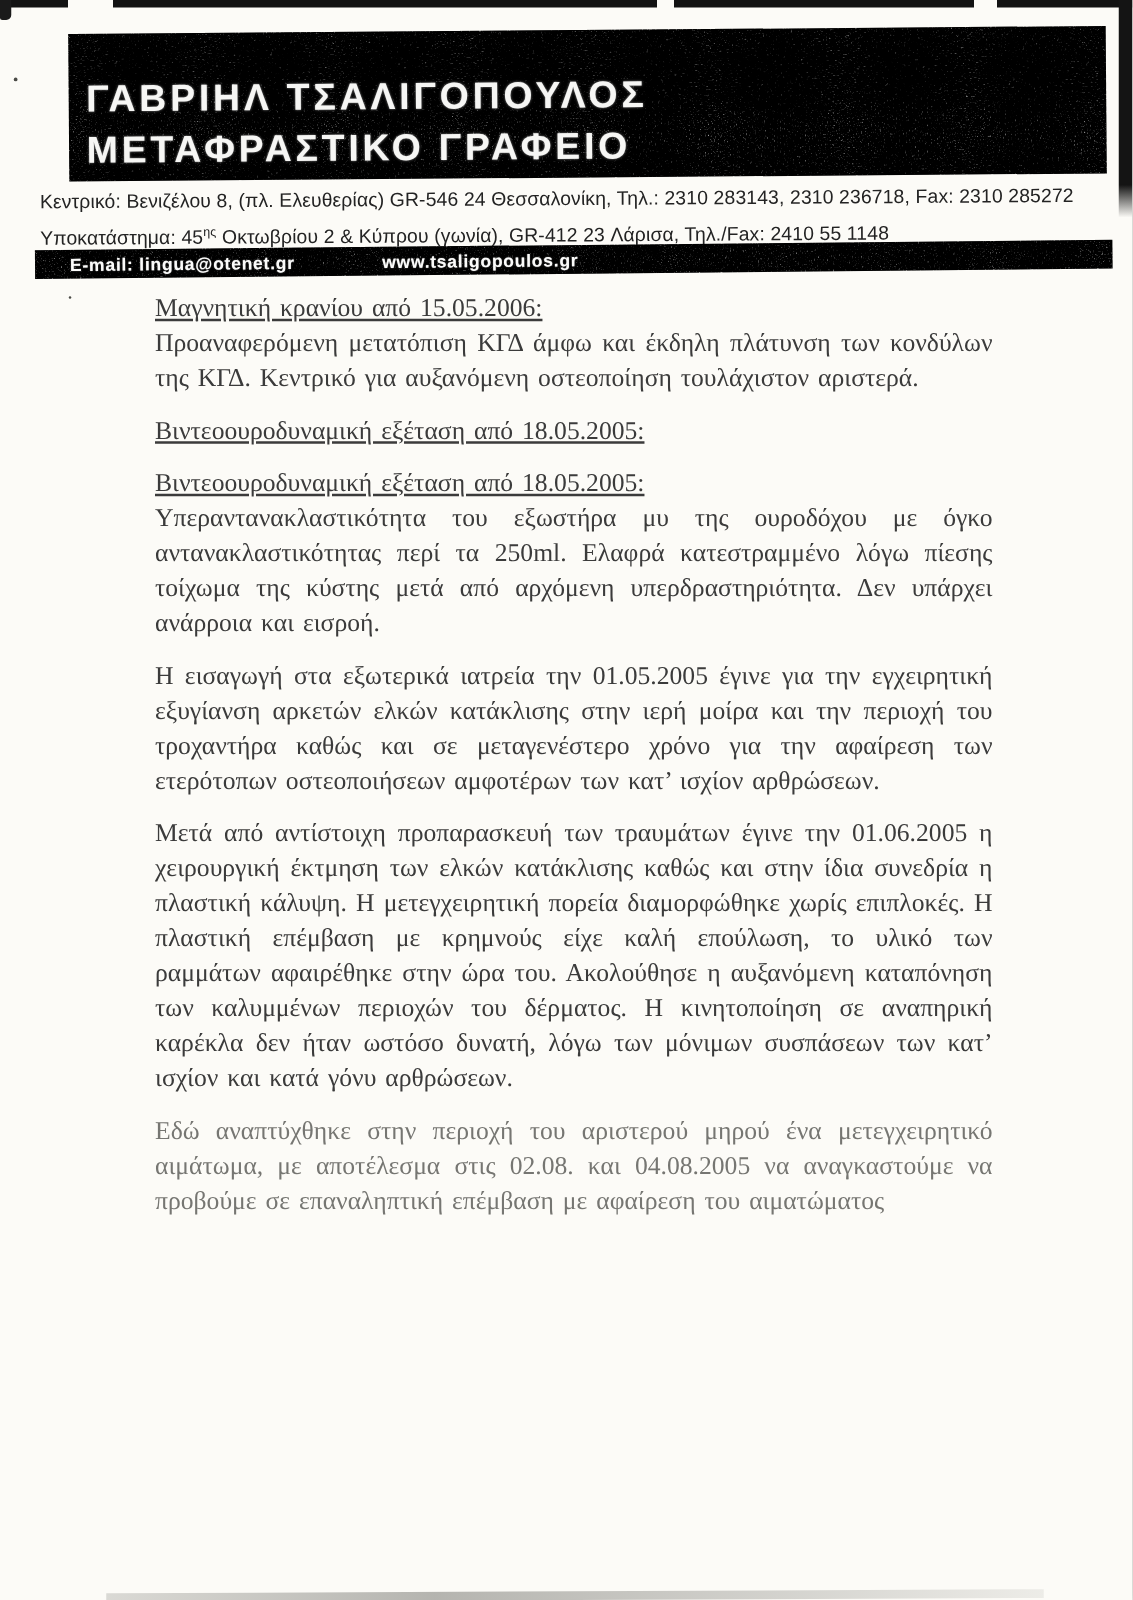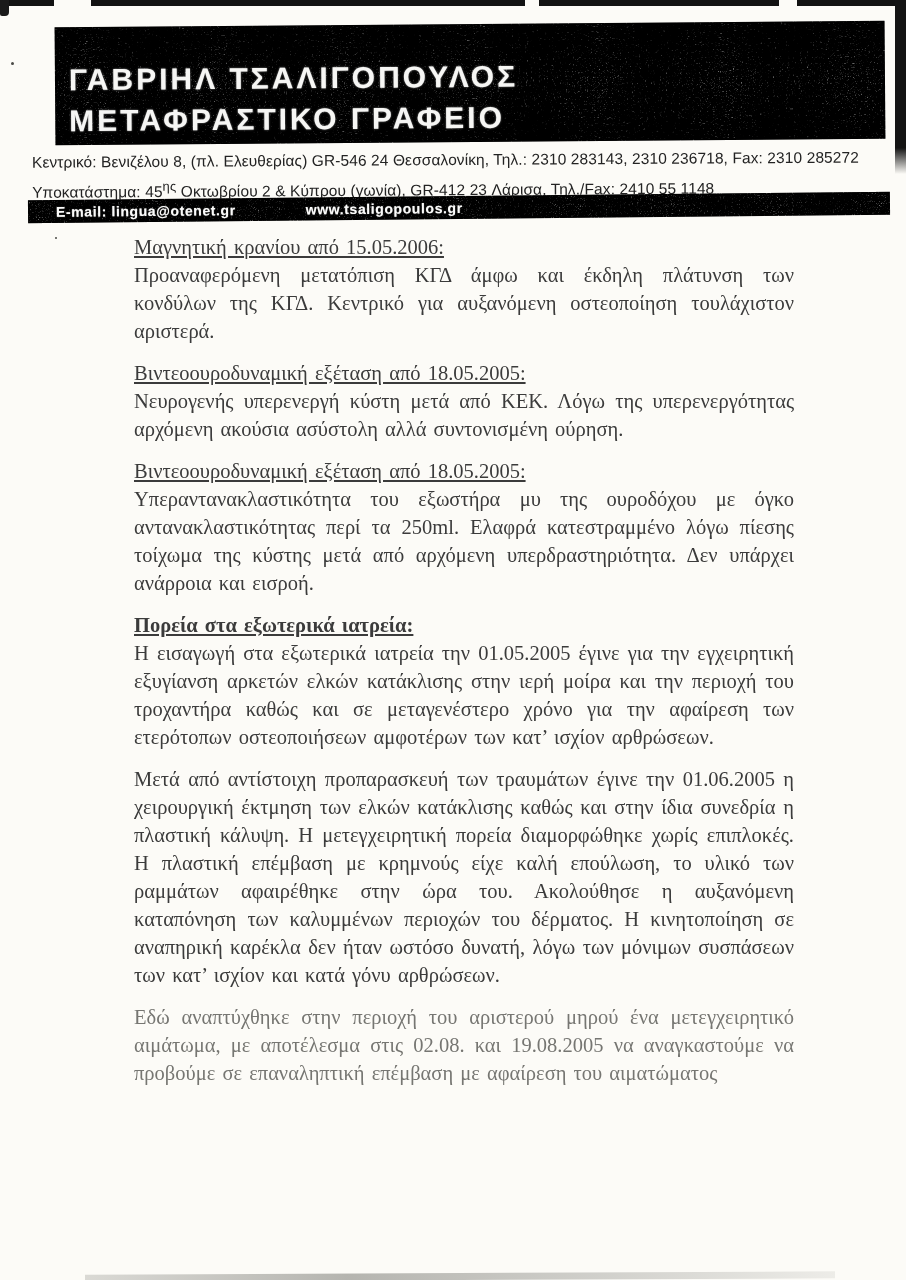--- a/index.html
+++ b/index.html
@@ -21,33 +21,33 @@
   .bottom-smudge{position:absolute;left:85px;bottom:0;width:750px;height:7px;transform:rotate(-.25deg);
     background:linear-gradient(90deg,rgba(130,130,124,.28),rgba(110,110,104,.5) 35%,rgba(130,130,124,.35) 70%,rgba(150,150,144,.15));}
 
   
   .logo-block{position:absolute;left:55px;top:24px;width:830px;height:118px;transform:rotate(-.45deg);overflow:hidden;}
   .noise-fill{position:absolute;inset:0;width:100%;height:100%;display:block;}
   .logo-text{position:absolute;left:14px;top:32px;z-index:2;color:#f6f6f4;font-weight:bold;
     letter-spacing:3px;font-size:30px;line-height:41px;text-shadow:0 0 2px rgba(255,255,255,.55),1px 1px 0 rgba(0,0,0,.35);}
   .contact-lines{position:absolute;left:32px;top:147px;width:860px;transform:rotate(-.35deg);
     font-size:15.5px;line-height:25px;color:#232323;letter-spacing:.1px;}
-  .contact-lines sup{font-size:13px;}
+  .contact-lines sup{font-size:10px;}
   .email-bar{position:absolute;left:28px;top:196px;width:862px;height:23px;transform:rotate(-.55deg);overflow:hidden;}
   .email-bar .bar-text{position:absolute;inset:0;z-index:2;display:flex;align-items:center;
     color:#fbfbfa;font-weight:bold;font-size:14px;letter-spacing:.6px;
     text-shadow:0 0 1px rgba(255,255,255,.6),1px 1px 0 rgba(0,0,0,.5);}
   .email-bar .email{margin-left:28px;}
   .email-bar .site{margin-left:70px;}
 
   
   .body-text{position:absolute;left:120px;top:233px;width:674px;
     font-family:"Liberation Serif","DejaVu Serif",serif;font-size:20.5px;line-height:28px;
     color:#3b3b3b;text-align:justify;word-spacing:2px;}
-  .body-text section{margin:0 0 14px 14px;}
+  .body-text section{margin:0 0 14px 4px;}
   .body-text h3{margin:0;font-size:20.5px;font-weight:normal;
     text-decoration:underline;text-underline-offset:2px;}
   .body-text h3.bold{font-weight:bold;}
   .body-text p{margin:0;}
   .semi-faded{color:#4d4d4d;}
   .faded{color:#767672;}
 </style>
 </head>
 <body>
 
@@ -99,36 +99,34 @@
 
   <div class="body-text">
 
     <section>
       <h3>Μαγνητική κρανίου από 15.05.2006:</h3>
       <p>Προαναφερόμενη μετατόπιση ΚΓΔ άμφω και έκδηλη πλάτυνση των κονδύλων της ΚΓΔ. Κεντρικό για αυξανόμενη οστεοποίηση τουλάχιστον αριστερά.</p>
     </section>
 
     <section>
       <h3>Βιντεοουροδυναμική εξέταση από 18.05.2005:</h3>
-      <p>Νευρογενής υπερενεργή κύστη μετά από ΚΕΚ. Λόγω της υπερενεργότητας αρχόμενη ακούσια ασύστολη αλλά συντονισμένη ούρηση.</p>
     </section>
 
     <section>
       <h3>Βιντεοουροδυναμική εξέταση από 18.05.2005:</h3>
       <p>Υπεραντανακλαστικότητα του εξωστήρα μυ της ουροδόχου με όγκο αντανακλαστικότητας περί τα 250ml. Ελαφρά κατεστραμμένο λόγω πίεσης τοίχωμα της κύστης μετά από αρχόμενη υπερδραστηριότητα. Δεν υπάρχει ανάρροια και εισροή.</p>
     </section>
 
     <section>
-      <h3 class="bold">Πορεία στα εξωτερικά ιατρεία:</h3>
       <p>Η εισαγωγή στα εξωτερικά ιατρεία την 01.05.2005 έγινε για την εγχειρητική εξυγίανση αρκετών ελκών κατάκλισης στην ιερή μοίρα και την περιοχή του τροχαντήρα καθώς και σε μεταγενέστερο χρόνο για την αφαίρεση των ετερότοπων οστεοποιήσεων αμφοτέρων των κατ’ ισχίον αρθρώσεων.</p>
     </section>
 
     <section>
       <p>Μετά από αντίστοιχη προπαρασκευή των τραυμάτων έγινε την 01.06.2005 η χειρουργική έκτμηση των ελκών κατάκλισης καθώς και στην ίδια συνεδρία η πλαστική κάλυψη. Η μετεγχειρητική πορεία διαμορφώθηκε χωρίς επιπλοκές. Η πλαστική επέμβαση με κρημνούς είχε καλή επούλωση, το υλικό των ραμμάτων αφαιρέθηκε στην ώρα του. Ακολούθησε η αυξανόμενη καταπόνηση των καλυμμένων περιοχών του δέρματος. Η κινητοποίηση σε αναπηρική καρέκλα δεν ήταν ωστόσο δυνατή, λόγω των μόνιμων συσπάσεων των κατ’ ισχίον και κατά γόνυ αρθρώσεων.</p>
     </section>
 
 
     <section>
-      <p class="faded">Εδώ αναπτύχθηκε στην περιοχή του αριστερού μηρού ένα μετεγχειρητικό αιμάτωμα, με αποτέλεσμα στις 02.08. και 19.08.2005 να αναγκαστούμε να προβούμε σε επαναληπτική επέμβαση με αφαίρεση του αιματώματος</p>
+      <p class="faded">Εδώ αναπτύχθηκε στην περιοχή του αριστερού μηρού ένα μετεγχειρητικό αιμάτωμα, με αποτέλεσμα στις 02.08. και 04.08.2005 να αναγκαστούμε να προβούμε σε επαναληπτική επέμβαση με αφαίρεση του αιματώματος</p>
     </section>
 
   </div>
 </div>
 
 </body></html>

